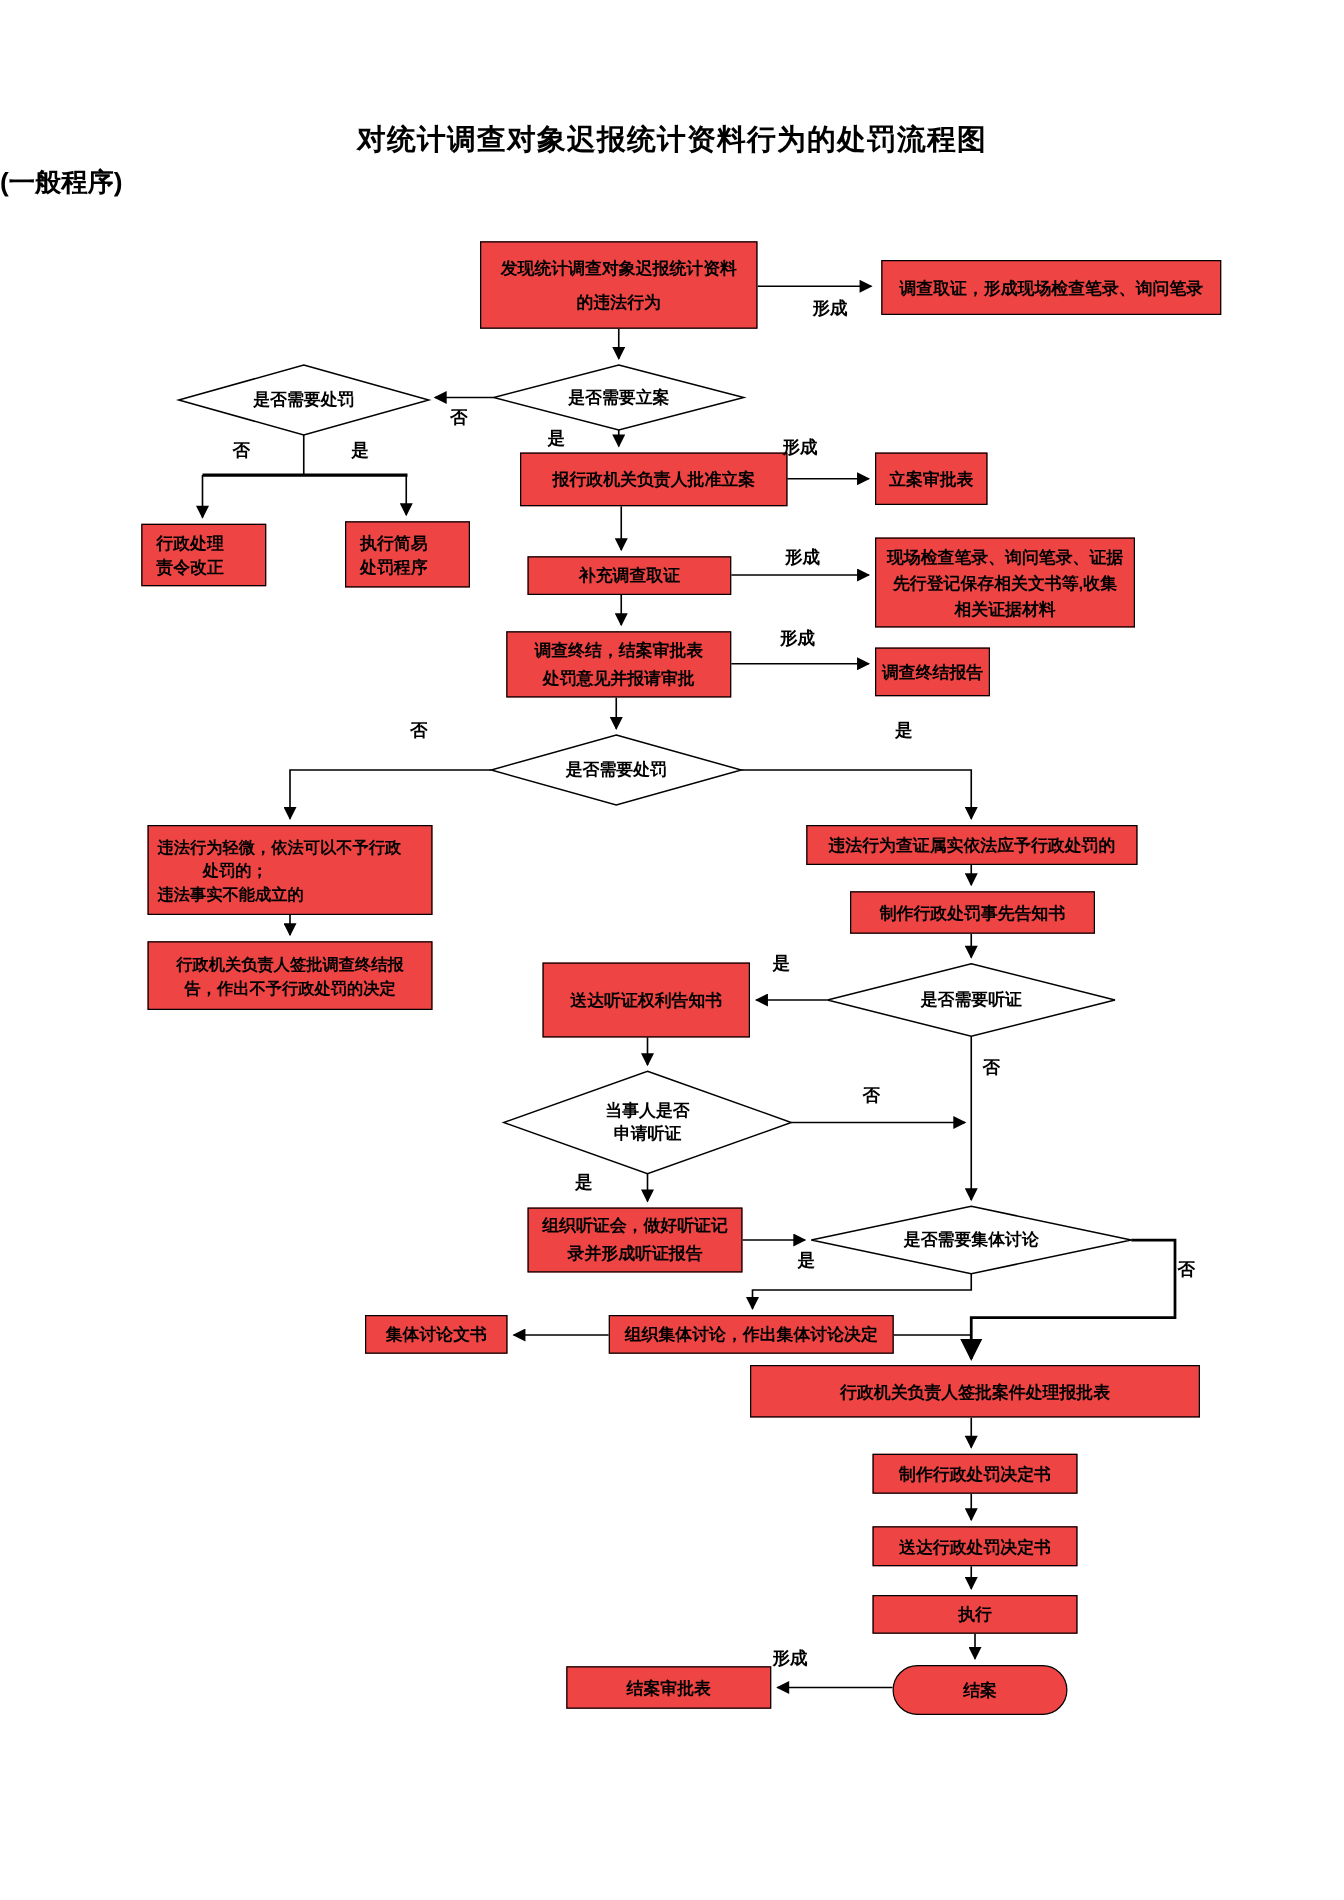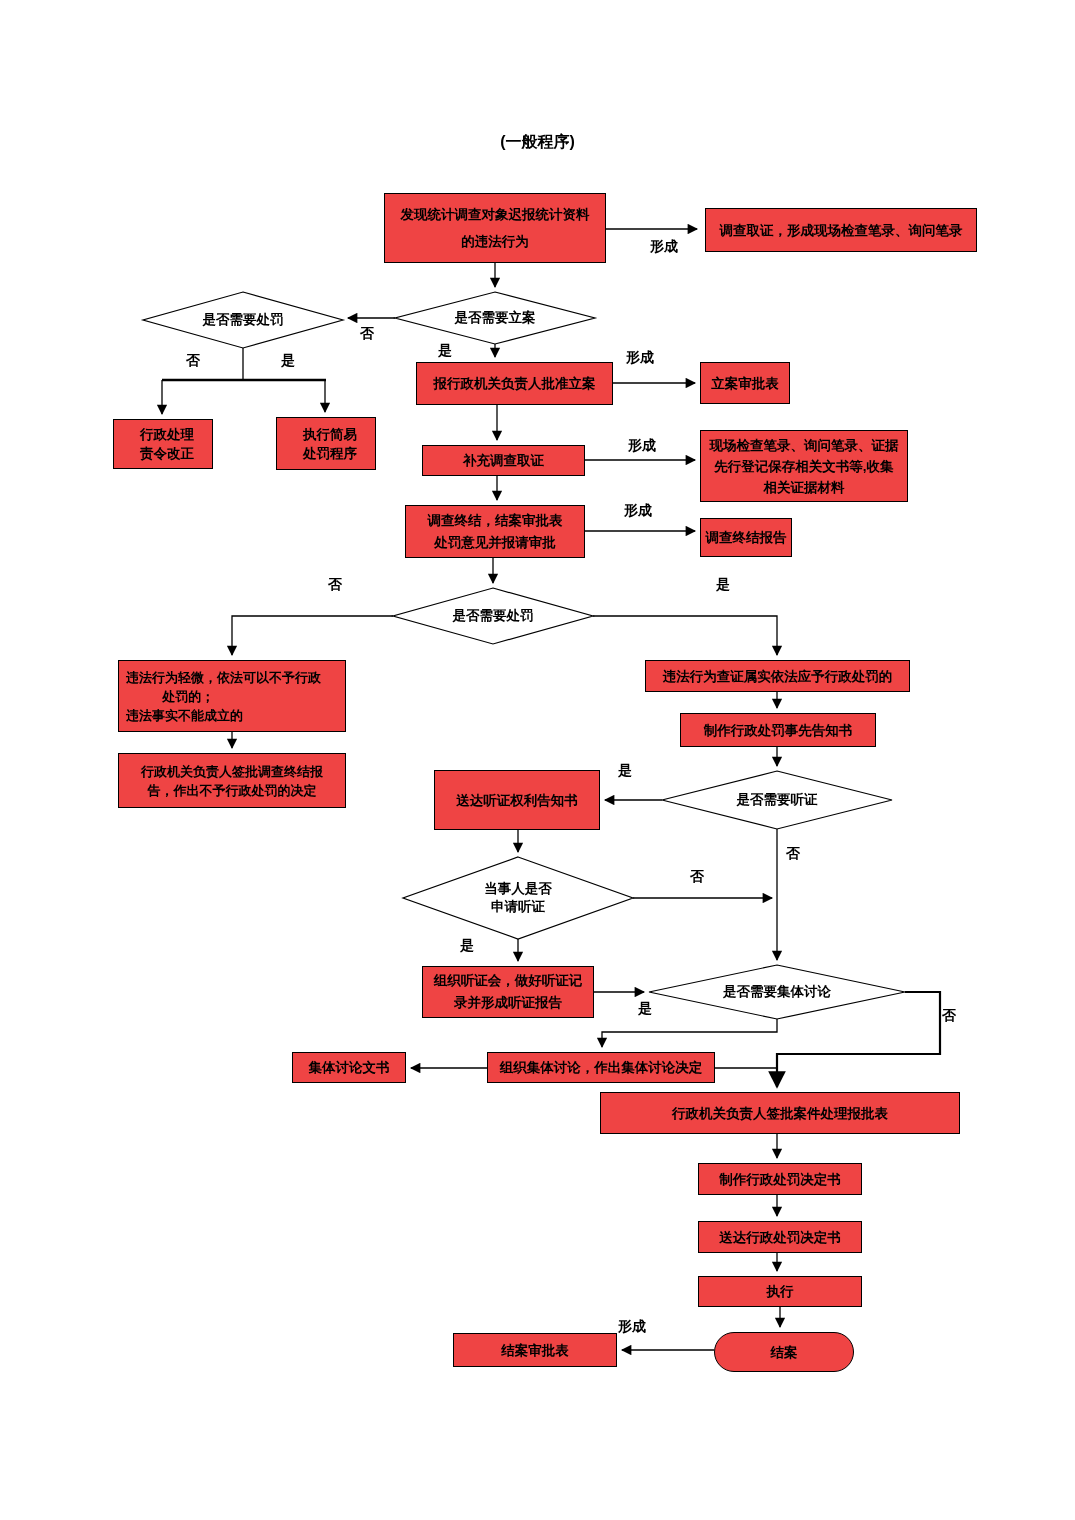--- a/index.html
+++ b/index.html
@@ -5,46 +5,47 @@
   html,body{margin:0;padding:0;background:#ffffff;}
   #canvas{
     position:relative;width:1075px;height:1520px;background:#fff;
     font-family:"Liberation Sans","DejaVu Sans",sans-serif;color:#000;overflow:hidden;
   }
   .title1{
     position:absolute;left:0;top:96px;width:1075px;text-align:center;
     font-size:23px;font-weight:600;letter-spacing:1px;white-space:pre;
   }
   .title2{
-    position:absolute;left:0;top:132px;width:1075px;text-align:center;
-    font-size:16px;font-weight:800;white-space:pre;
+    position:absolute;left:0;top:132px;width:1075px;text-align:left;
+    font-size:21px;font-weight:800;white-space:pre;
   }
   svg.layer{position:absolute;left:0;top:0;}
   .node{
     position:absolute;box-sizing:border-box;border:1.6px solid #000;background:#ef4444;
     display:flex;align-items:center;justify-content:center;text-align:center;
     font-size:13.5px;font-weight:bold;line-height:19px;white-space:pre-wrap;
   }
   .node.wide-lh{line-height:27px;}
-  .node.align-left{justify-content:flex-start;text-align:left;padding-left:26px;}
+  .node.align-left{justify-content:flex-start;text-align:left;padding-left:11px;}
   .node.small-pad{padding:2px 4px;}
   .stadium{border-radius:22px;}
   .dtext{
     position:absolute;display:flex;align-items:center;justify-content:center;text-align:center;
     font-size:13.5px;font-weight:bold;line-height:18px;white-space:pre-wrap;pointer-events:none;
   }
   .elabel{
     position:absolute;font-size:14px;font-weight:bold;white-space:pre;
   }
 </style>
 </head>
 <body>
 
 <div id="canvas">
 
+  <div class="title1">对统计调查对象迟报统计资料行为的处罚流程图</div>
   <div class="title2">(一般程序)</div>
 
   <svg class="layer" width="1075" height="1520" viewBox="0 0 1075 1520">
     <defs>
       <marker id="arr" viewBox="0 0 10 10" refX="9" refY="5" markerWidth="10" markerHeight="8" orient="auto-start-reverse">
         <path d="M0,0 L10,5 L0,10 z" fill="#000"></path>
       </marker>
     </defs>
     <g stroke="#000" fill="none" stroke-width="1.3">
 
@@ -95,21 +96,21 @@
       <polygon points="493,588 593,616 493,644 393,616"></polygon>
       <polygon points="777,771 892,800 777,829 662,800"></polygon>
       <polygon points="518,857 633,898 518,939 403,898"></polygon>
       <polygon points="777,965 905,992 777,1019 649,992"></polygon>
     </g>
   </svg>
 
   <div class="node wide-lh" style="left:384px;top:193px;width:222px;height:70px;">发现统计调查对象迟报统计资料
 的违法行为</div>
   <div class="node small-pad" style="left:705px;top:208px;width:272px;height:44px;">调查取证，形成现场检查笔录、询问笔录</div>
-  <div class="node" style="left:416px;top:362px;width:197px;height:43px;">报行政机关负责人批准立案</div>
+  <div class="node" style="left:416px;top:362px;width:214px;height:43px;">报行政机关负责人批准立案</div>
   <div class="node" style="left:700px;top:362px;width:90px;height:42px;">立案审批表</div>
   <div class="node align-left" style="left:113px;top:419px;width:100px;height:50px;">行政处理
 责令改正</div>
   <div class="node align-left" style="left:276px;top:417px;width:100px;height:53px;">执行简易
 处罚程序</div>
   <div class="node" style="left:422px;top:445px;width:163px;height:31px;">补充调查取证</div>
   <div class="node small-pad" style="left:700px;top:430px;width:208px;height:72px;line-height:21px;">现场检查笔录、询问笔录、证据
 先行登记保存相关文书等,收集
 相关证据材料</div>
   <div class="node" style="left:405px;top:505px;width:180px;height:53px;line-height:22px;">调查终结，结案审批表

